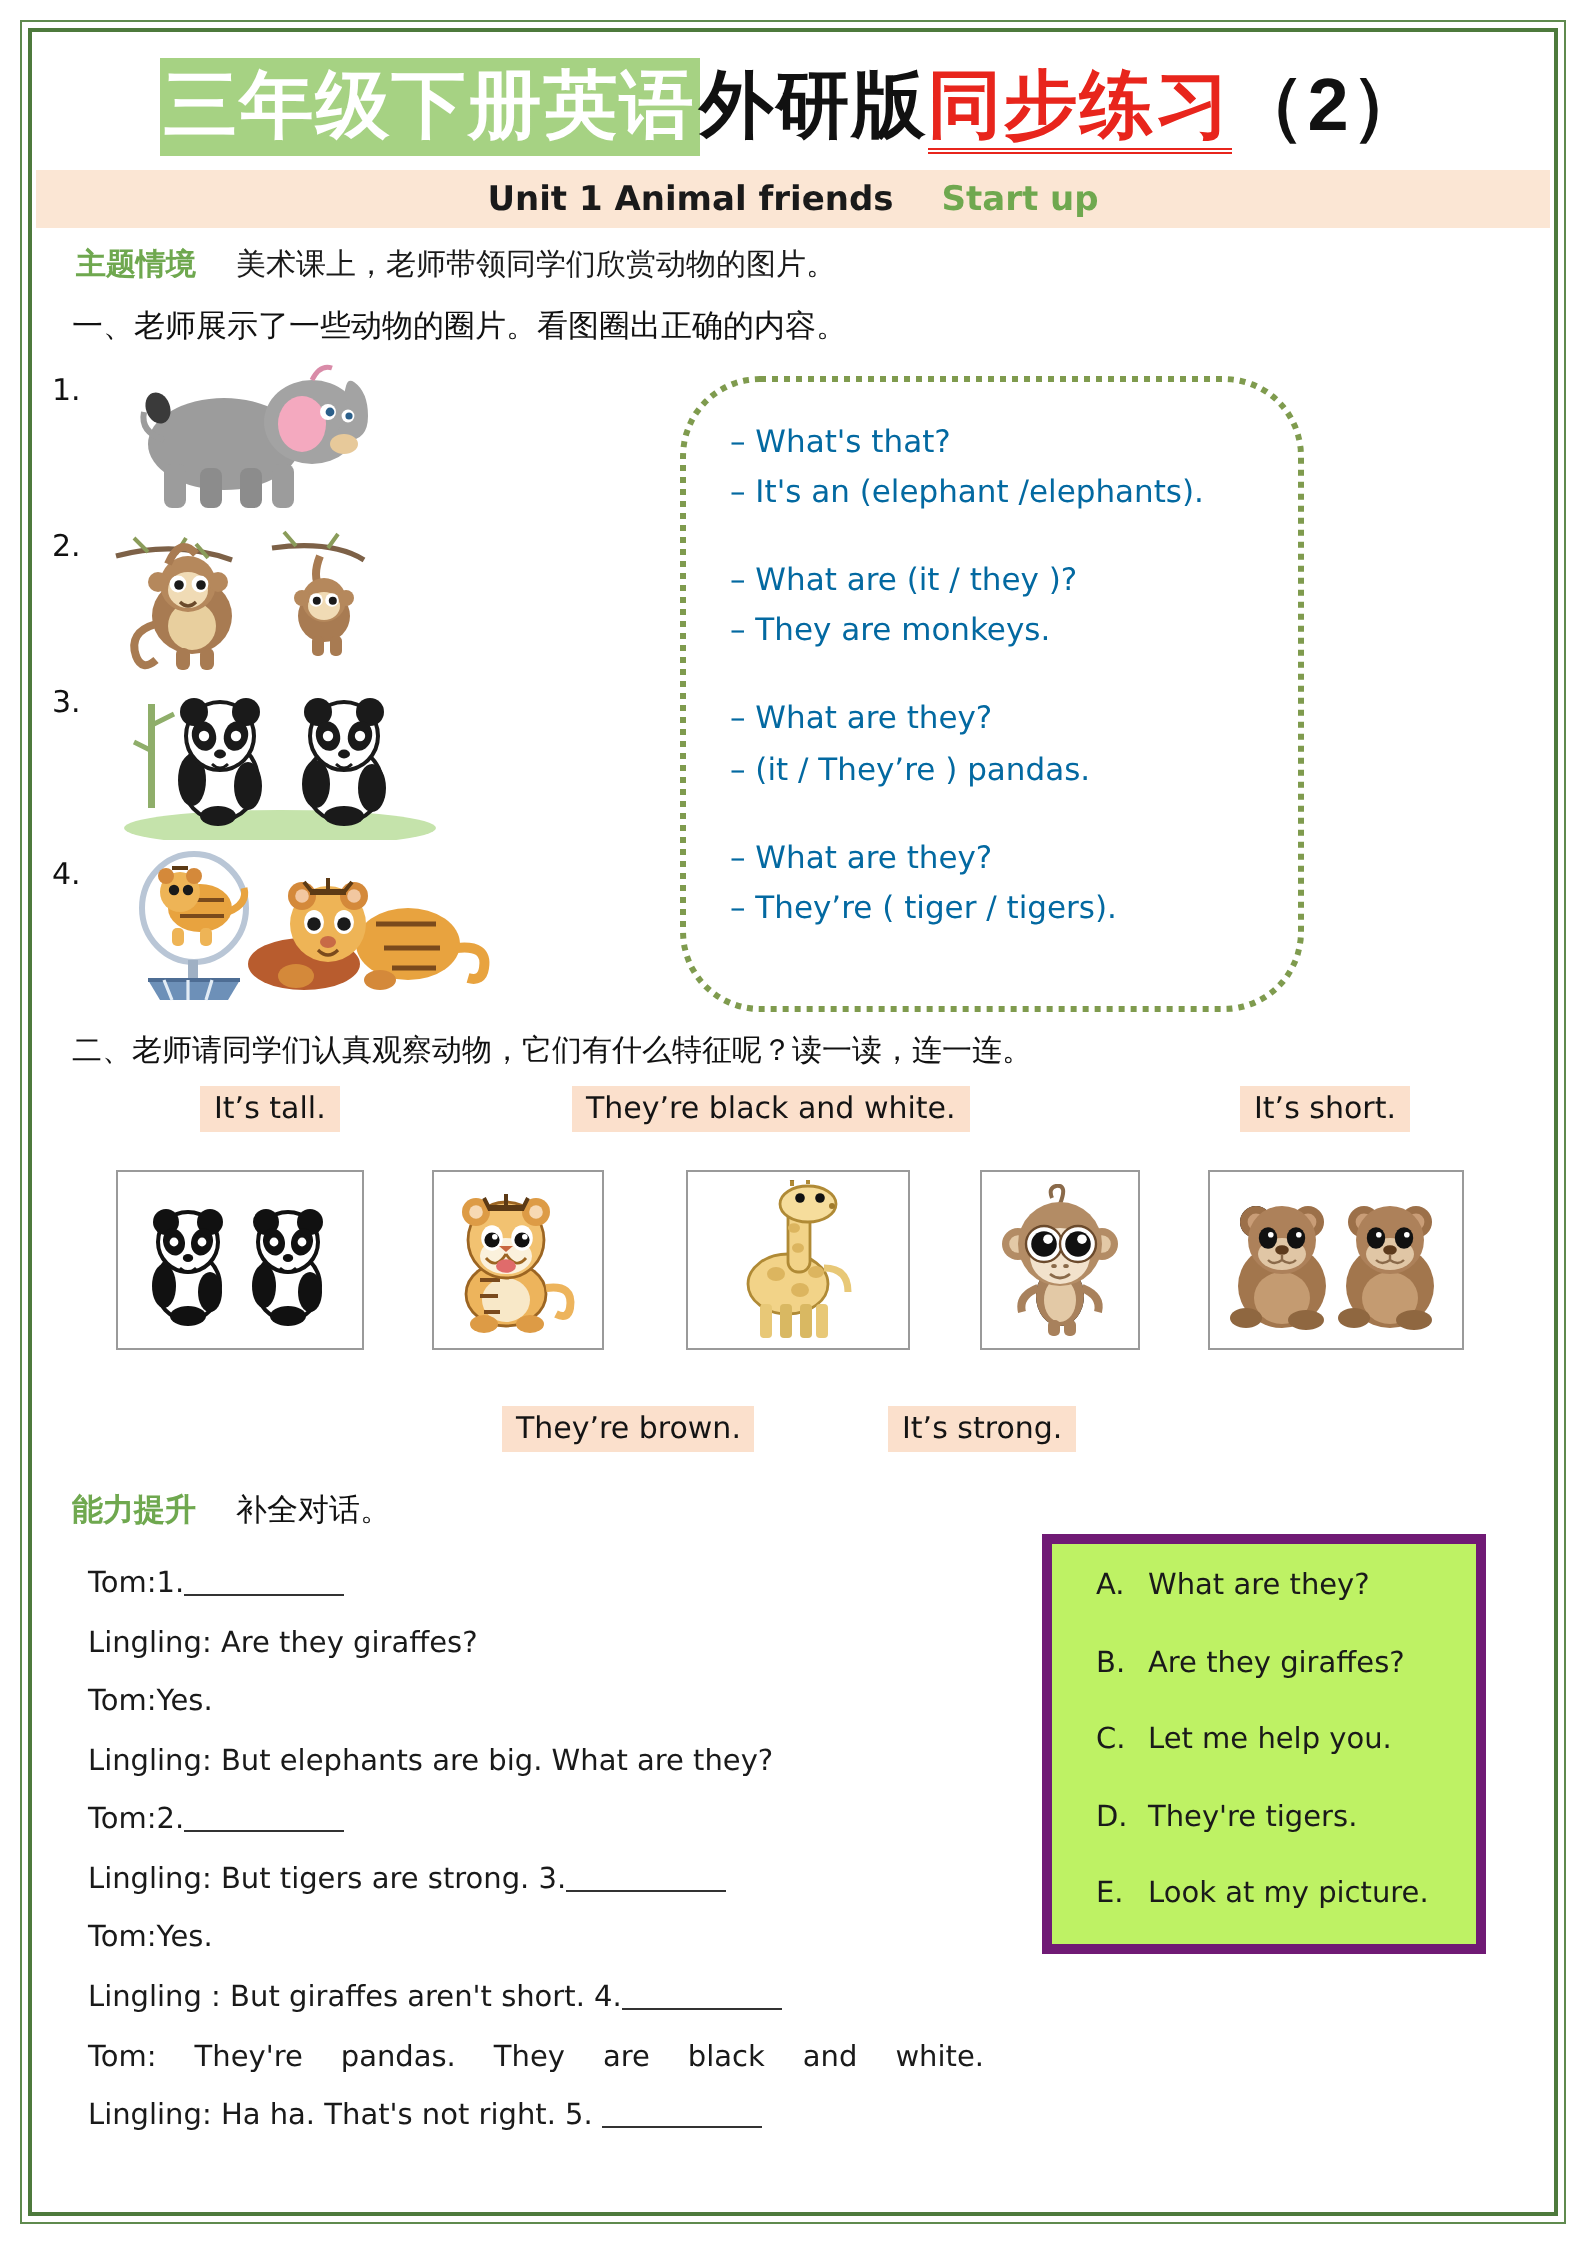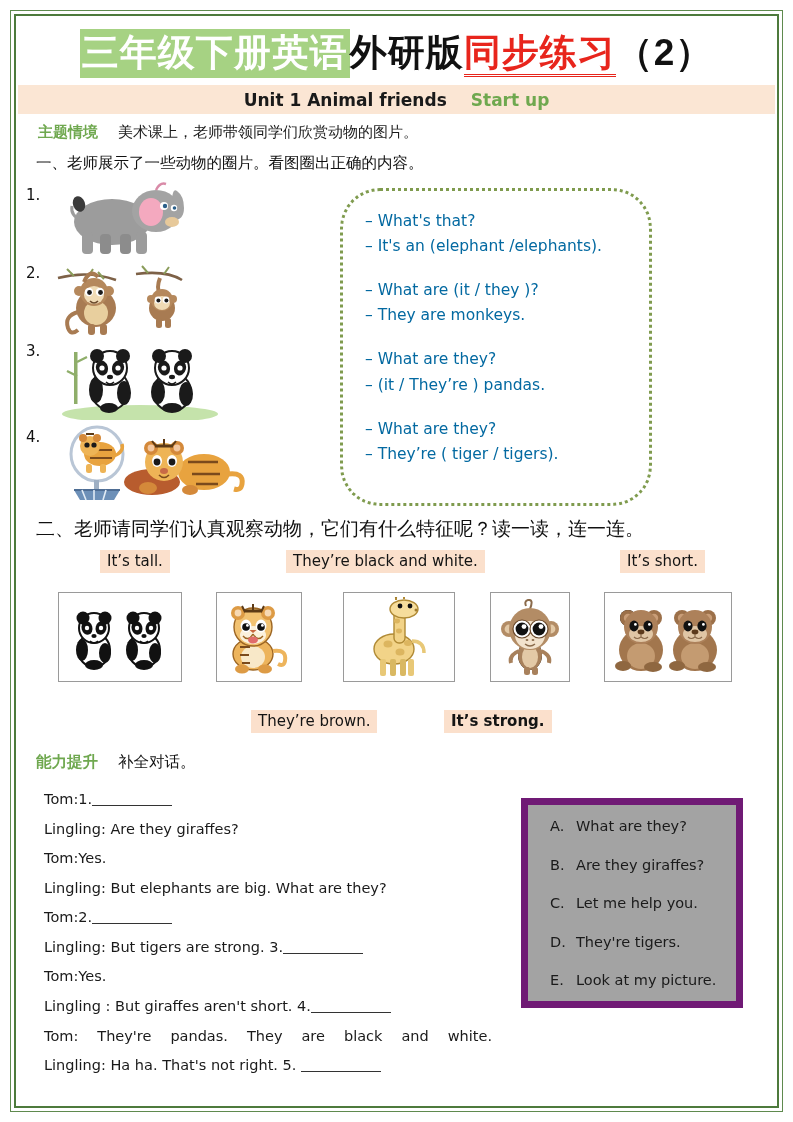--- a/index.html
+++ b/index.html
@@ -118,21 +118,21 @@
     font-size:15.5px;color:#0369a1;
     line-height:1.62;
     font-family:"DejaVu Sans",sans-serif;
     white-space:nowrap;
   }
   .dlg-gap{height:19px;}
 
   
   .sec2-head{
     margin-top:4px;margin-left:18px;
-    font-size:19px;color:#111;
+    font-size:15px;color:#111;
     font-family:"DejaVu Sans",sans-serif;
   }
   .tagrow{position:relative;height:26px;margin-top:8px;}
   .tag{
     position:absolute;
     background:#fbe0cc;
     color:#141414;
     font-size:15px;
     padding:2px 7px 3px 7px;
     font-family:"DejaVu Sans",sans-serif;
@@ -170,25 +170,24 @@
   }
   .blank{
     display:inline-block;
     border-bottom:1.4px solid #333;
     height:14px;
     vertical-align:-2px;
   }
   .opt-box{
     position:absolute;right:32px;top:22px;
     width:222px;height:210px;
-    border:7px solid #701a75;
-    background:#a3a3a3;
+    border:5px solid #701a75;
+    background:#bef264;
     box-sizing:border-box;
     padding:14px 0 0 22px;
-    margin-top:24px;
   }
   .opt-line{
     font-size:14.5px;color:#1a1a1a;
     line-height:1;
     margin-bottom:24px;
     font-family:"DejaVu Sans",sans-serif;
     white-space:nowrap;
   }
   .opt-letter{display:inline-block;width:26px;}
   .justify-line{
@@ -540,21 +539,21 @@
         <ellipse cx="86" cy="32" rx="3.4" ry="2.4" fill="#5c3a1c"></ellipse>
         <path d="M86 34 v3 M86 37 q-4 3 -7 0 M86 37 q4 3 7 0" stroke="#8a6a4a" stroke-width="1.2" fill="none"></path>
         <ellipse cx="68" cy="66" rx="8" ry="5" fill="#8f6740"></ellipse>
         <ellipse cx="98" cy="67" rx="9" ry="5" fill="#8f6740"></ellipse>
       </svg>
     </div>
   </div>
 
   <div class="tagrow2">
     <span class="tag" style="left:233px;">They’re brown.</span>
-    <span class="tag" style="left:426px;font-weight:bold;">It’s strong.</span>
+    <span class="tag" style="left:426px;">It’s strong.</span>
   </div>
 
   <div class="sec3">
     <div class="sec3-head">
       <span class="tag-green">能力提升</span><span>补全对话。</span>
     </div>
 
     <div class="conv">
       <div class="conv-line">
         <span>Tom:</span><span>1.</span><span class="blank" style="width:80px;"></span>

